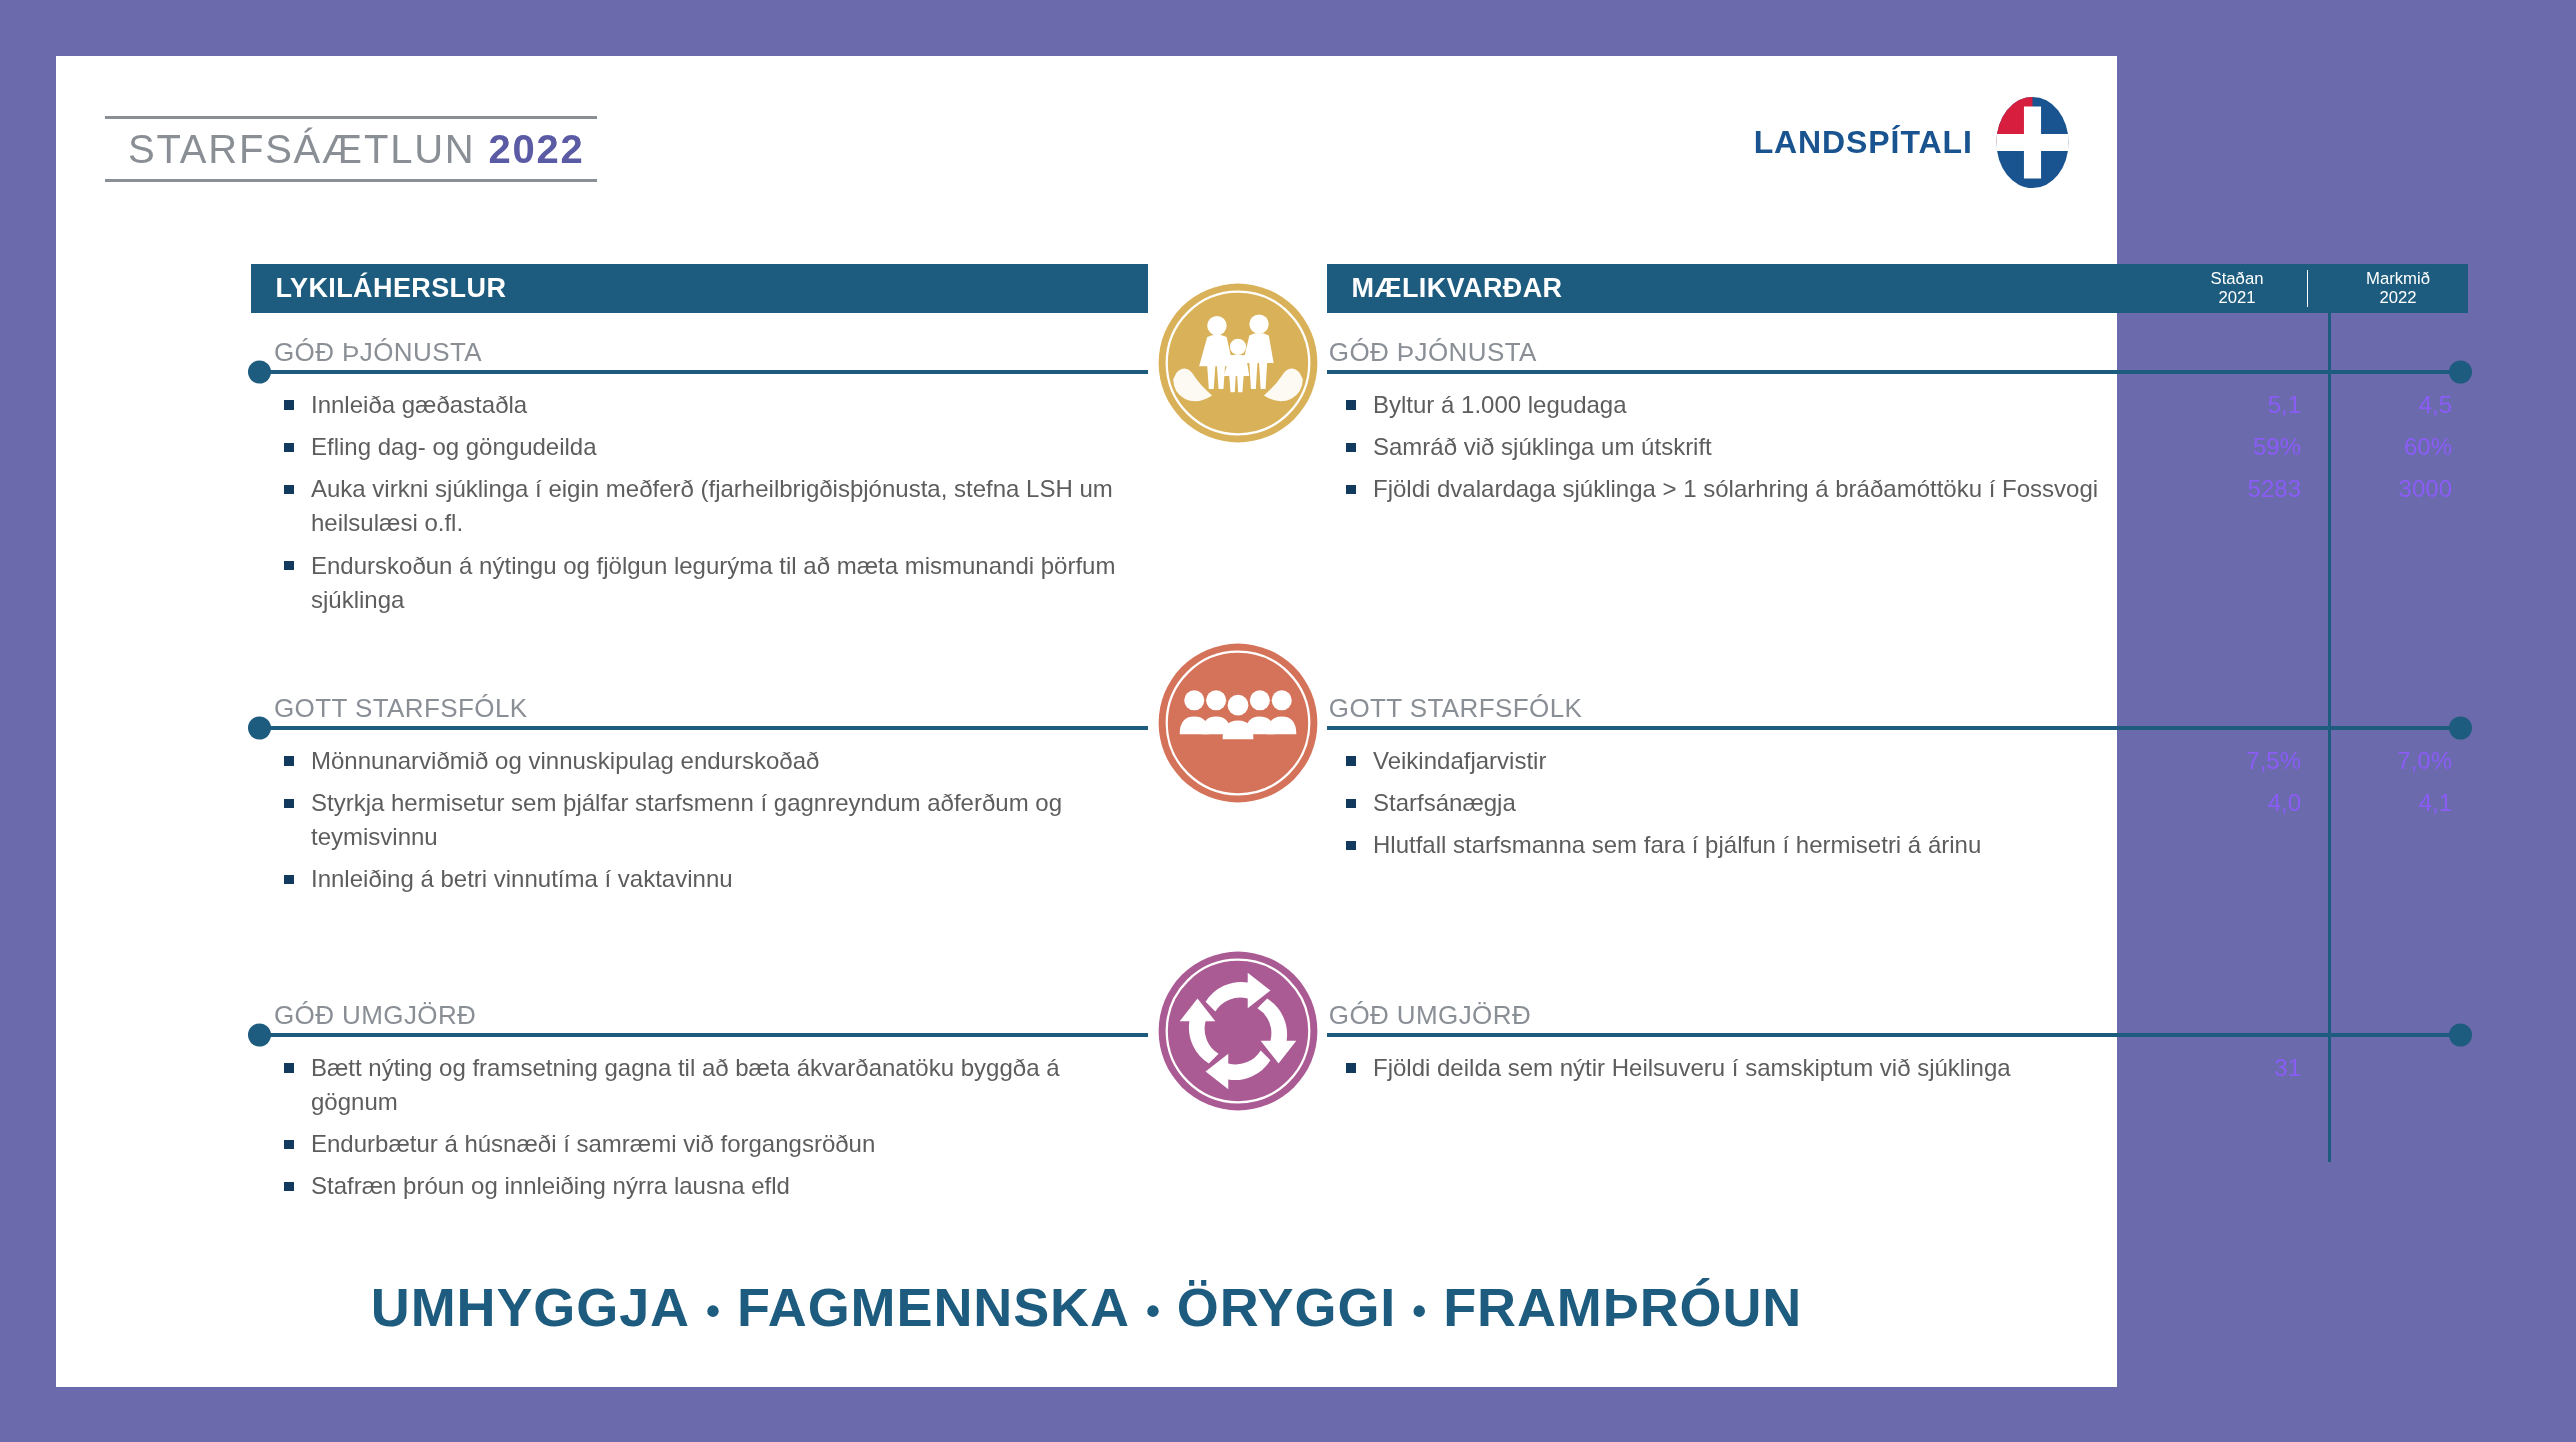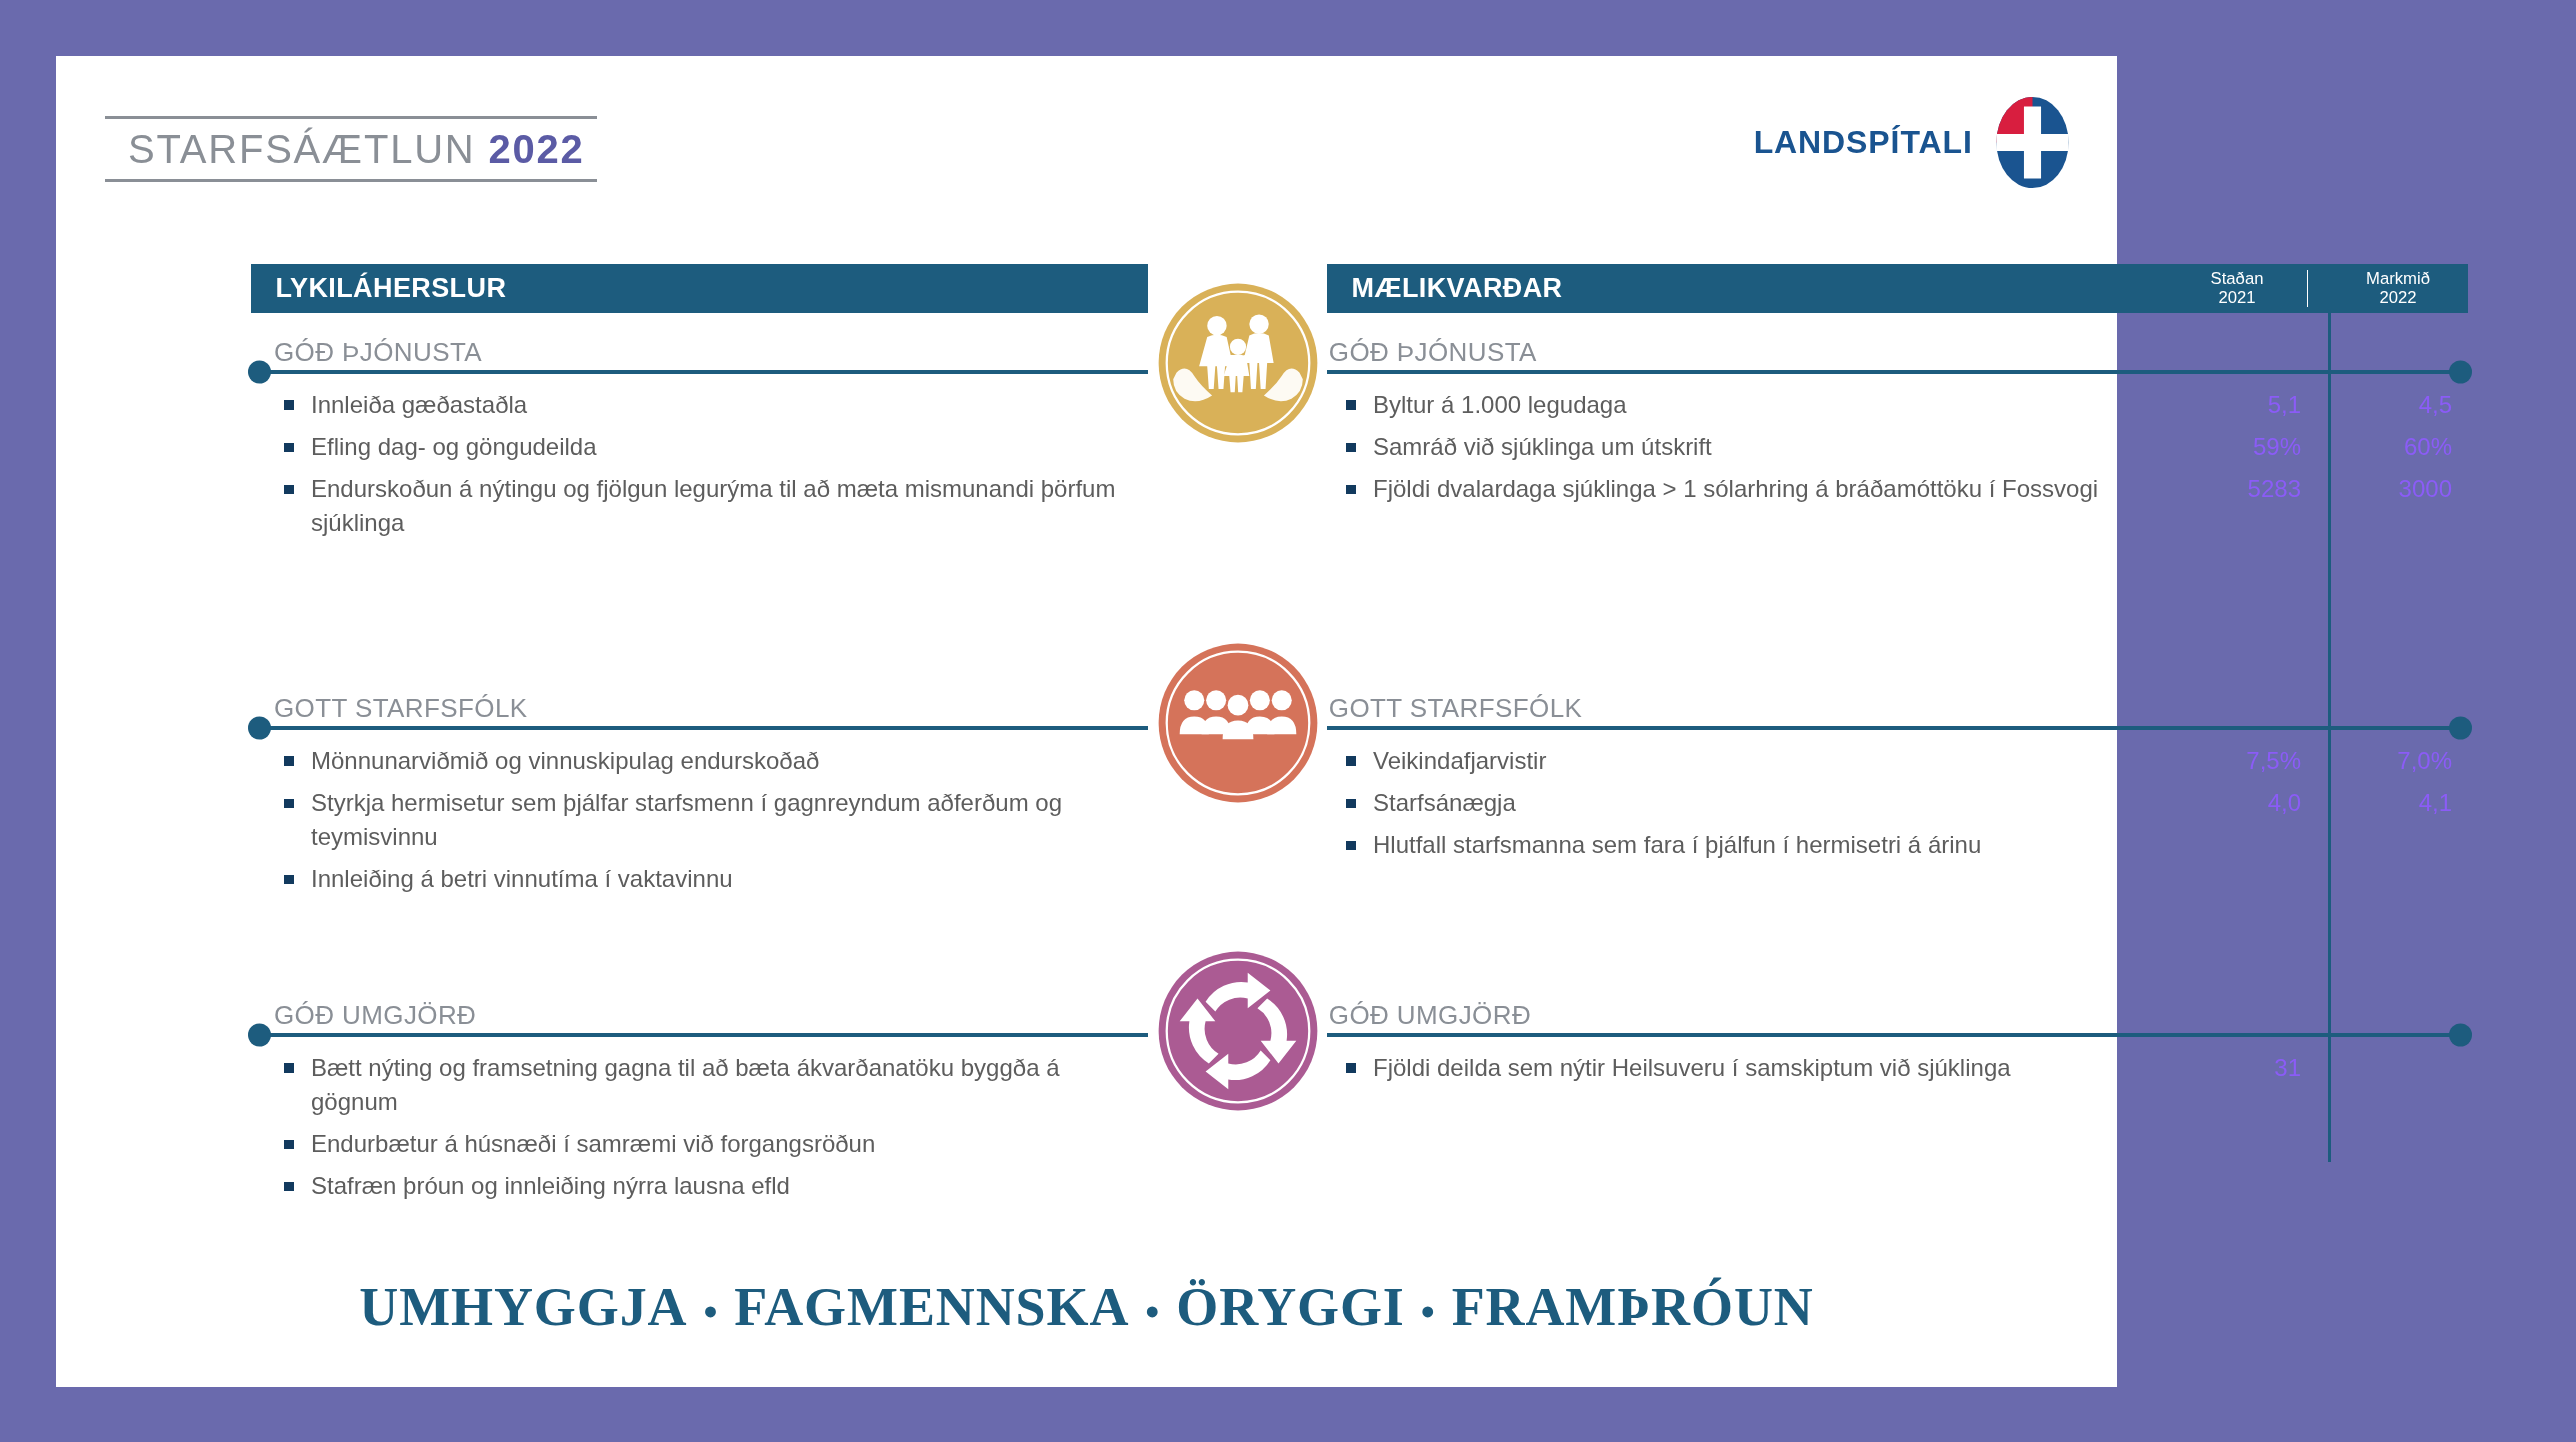--- a/index.html
+++ b/index.html
@@ -202,21 +202,20 @@
     position: absolute;
     left: 0;
     right: 0;
     bottom: 49px;
     text-align: center;
     font-size: 54px;
     font-weight: bold;
     letter-spacing: 0.9px;
     color: #1d5c7e;
     white-space: nowrap;
-    font-family: Liberation Serif, serif;
   }
   .banner .sep { padding: 0 16px; font-size: 40px; vertical-align: middle; }
 </style>
 </head>
 <body>
 
 <div class="slide">
   <div class="canvas">
 
     <div class="title-wrap">
@@ -255,20 +254,21 @@
     <div class="col-divider"></div>
 
     <div class="section left-section" style="top:281px">
       <div class="sec-head">GÓÐ ÞJÓNUSTA</div>
       <div class="sec-rule">
           <span class="dot left"></span>
         </div>
       <ul class="items">
         <li>Innleiða gæðastaðla</li>
         <li>Efling dag- og göngudeilda</li>
+        <li>Auka virkni sjúklinga í eigin meðferð (fjarheilbrigðisþjónusta, stefna LSH um heilsulæsi o.fl.</li>
         <li>Endurskoðun á nýtingu og fjölgun legurýma til að mæta mismunandi þörfum sjúklinga</li>
       </ul>
     </div>
 
     <div class="section left-section" style="top:637px">
       <div class="sec-head">GOTT STARFSFÓLK</div>
       <div class="sec-rule">
           <span class="dot left"></span>
         </div>
       <ul class="items">

